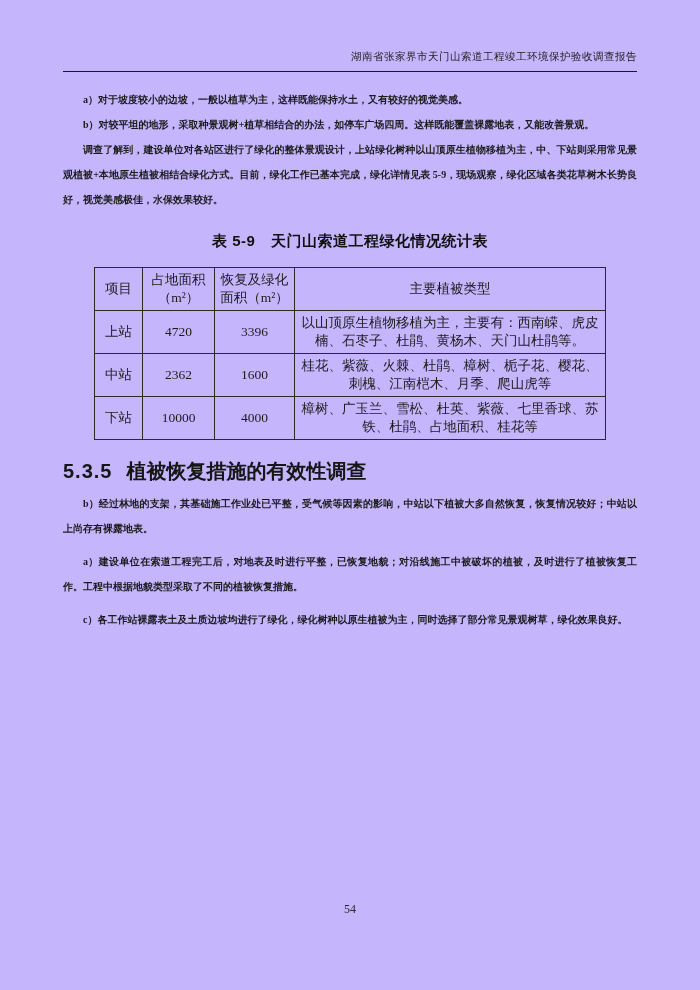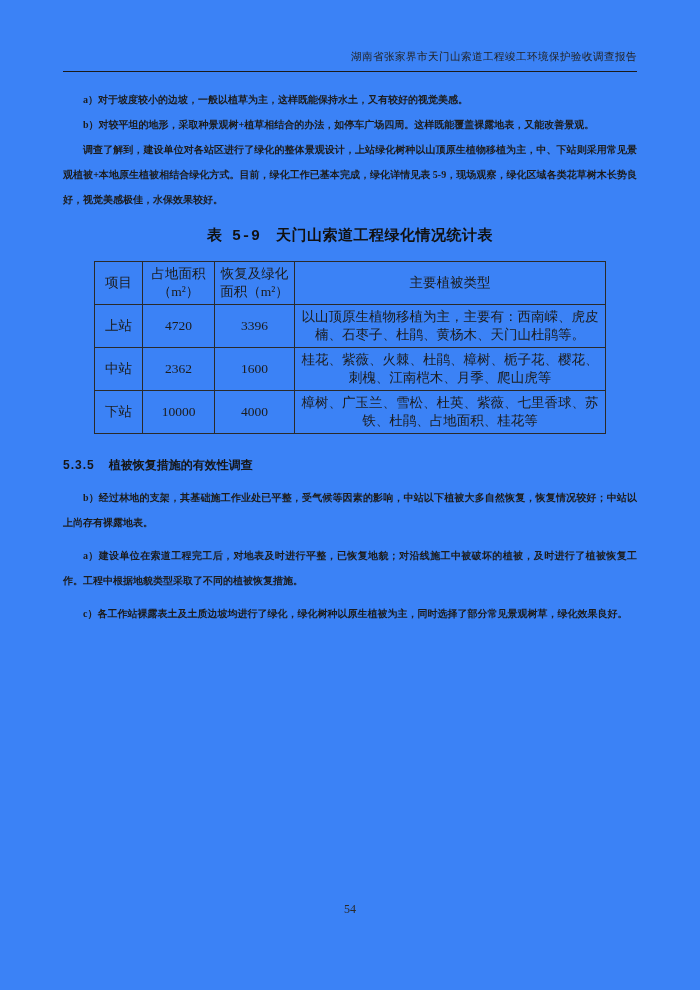--- a/index.html
+++ b/index.html
@@ -2,21 +2,21 @@
 <html><head>
 <meta charset="utf-8">
 <style>
   * { margin: 0; padding: 0; box-sizing: border-box; }
   html, body { background: #ffffff; }
   .page {
     position: relative;
     width: 700px;
     height: 990px;
     margin: 0 auto;
-    background: #3b82f6;
+    background: #c4b5fd;
     color: #1c1c1c;
     font-family: "Liberation Serif", "DejaVu Serif", serif;
     overflow: hidden;
   }
   .inner {
     padding: 50px 63px 0 63px;
   }
   .doc-header {
     text-align: right;
     font-size: 10.5px;
@@ -65,26 +65,26 @@
   }
   table.green-table { border: 1.5px solid #222; }
   col.c-item { width: 48px; }
   col.c-area { width: 72px; }
   col.c-restored { width: 80px; }
   col.c-plants { width: auto; }
   .section-heading {
     margin-top: 19px;
     font-family: "Liberation Sans", "DejaVu Sans", sans-serif;
     font-weight: 600;
-    font-size: 12px;
+    font-size: 20px;
     color: #161616;
     line-height: 24px;
   }
   .section-heading .sec-num { margin-right: 14px; letter-spacing: 1px; }
-  .content .para + .table-caption { margin-top: 14px; font-family: Liberation Mono, monospace; }
+  .content .para + .table-caption { margin-top: 20px; }
   .s-para { margin-top: 8px; }
   .first-after-heading { margin-top: 8px; }
   .page-number {
     position: absolute;
     bottom: 73px;
     left: 0;
     width: 100%;
     text-align: center;
     font-size: 12px;
     color: #2a2a2a;

